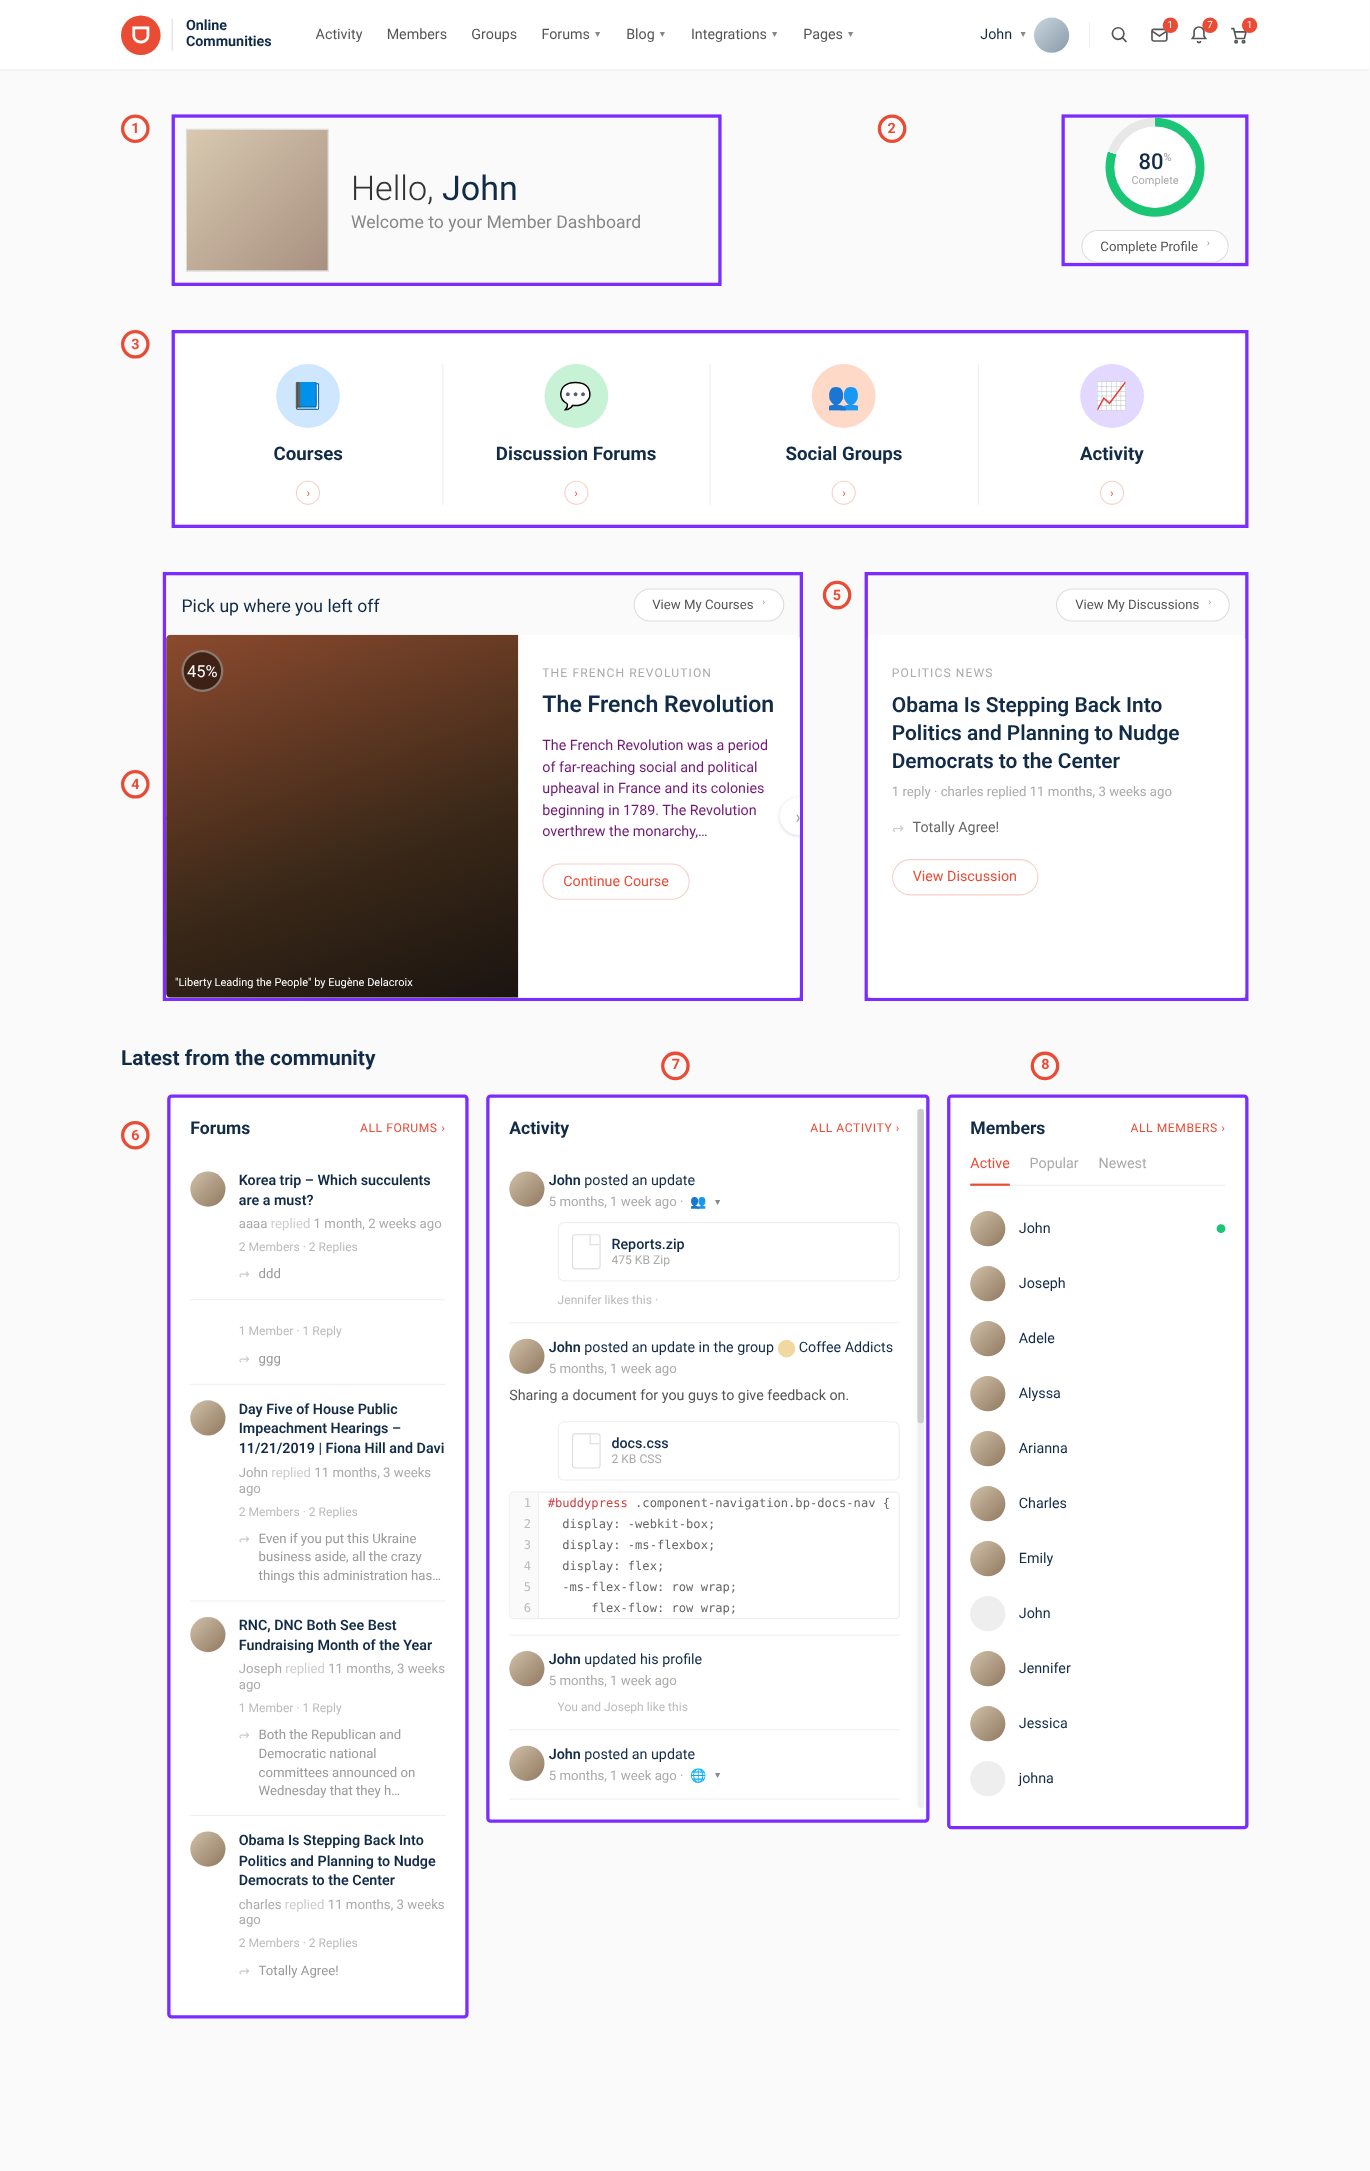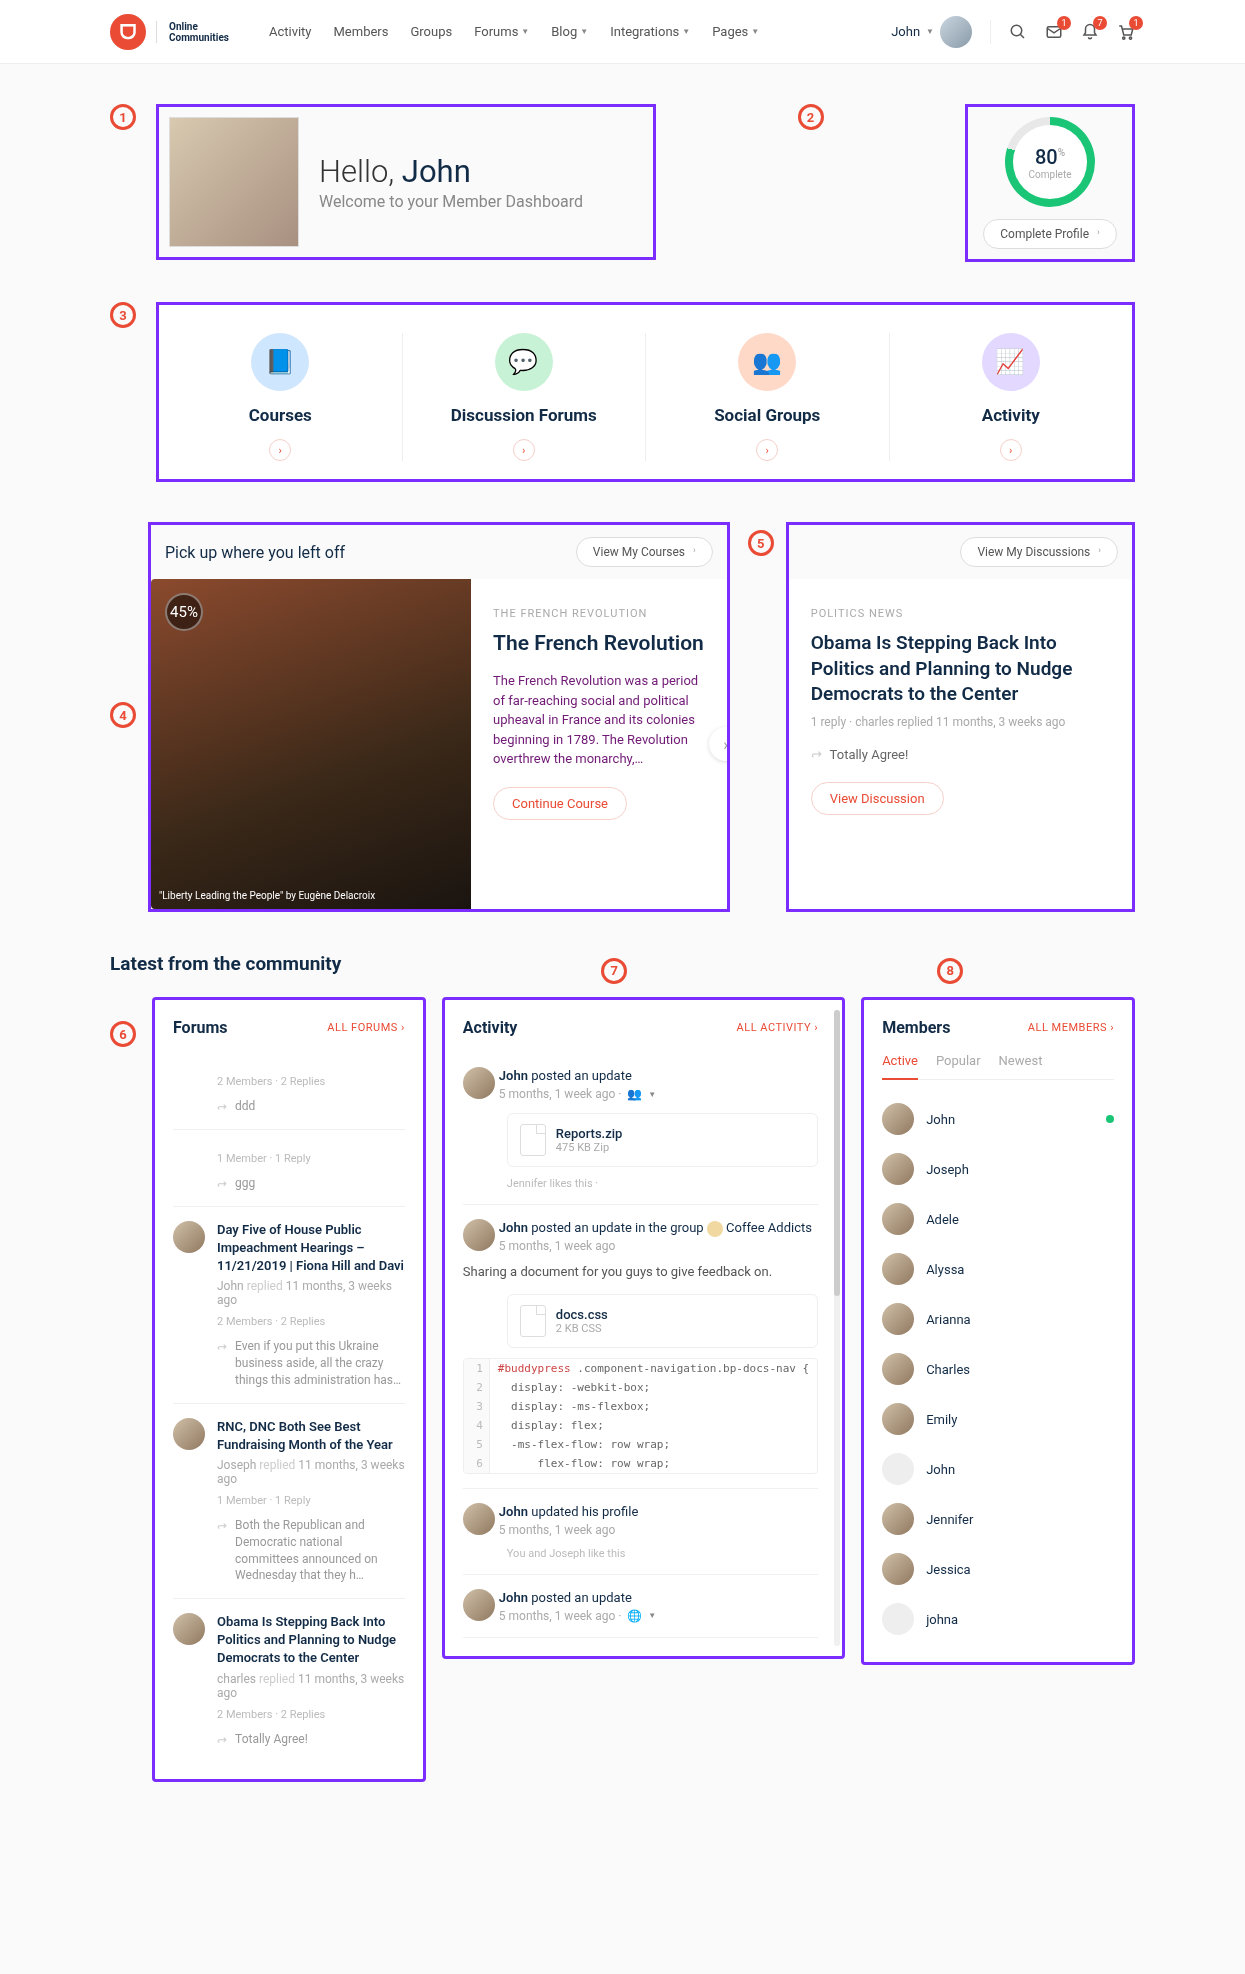--- a/index.html
+++ b/index.html
@@ -2,21 +2,21 @@
 <html><head>
 <meta charset="utf-8">
 <style>
 *{box-sizing:border-box;margin:0;padding:0}
 body{font-family:-apple-system,BlinkMacSystemFont,"Segoe UI",Roboto,Arial,sans-serif;background:#fafafa;color:#122b46;width:1245px}
 
 
 .hdr{height:64px;background:#fff;border-bottom:1px solid #eee;display:flex;align-items:center;padding:0 110px}
 .logo{display:flex;align-items:center;gap:10px}
 .logo-mark{width:36px;height:36px;border-radius:50%;background:#e94b35;display:flex;align-items:center;justify-content:center;color:#fff;font-weight:700;font-size:20px}
-.logo-txt{border-left:1px solid #ddd;padding-left:12px;font-size:10px;font-weight:700;line-height:1.1}
+.logo-txt{border-left:1px solid #ddd;padding-left:12px;font-size:13px;font-weight:700;line-height:1.1}
 .nav{display:flex;gap:22px;margin-left:40px;font-size:13px;color:#555}
 .nav-item{display:flex;align-items:center;gap:3px;cursor:pointer}
 .hdr-right{margin-left:auto;display:flex;align-items:center;gap:18px;font-size:13px}
 .user-btn{display:flex;align-items:center;gap:6px;cursor:pointer}
 .ava{width:32px;height:32px;border-radius:50%;background:linear-gradient(135deg,#c9d6e0,#8a9aa8)}
 .icn{width:18px;height:18px;display:inline-block;position:relative;cursor:pointer;color:#555}
 .badge{position:absolute;top:-7px;right:-8px;background:#e94b35;color:#fff;font-size:9px;min-width:14px;height:14px;border-radius:7px;display:flex;align-items:center;justify-content:center;padding:0 3px}
 .vdiv{width:1px;height:24px;background:#eee}
 
 
@@ -24,21 +24,21 @@
 .boxed{border:3px solid #7b2cff}
 .num{width:26px;height:26px;border:3px solid #e94b35;border-radius:50%;font-size:13px;font-weight:700;color:#e94b35;display:flex;align-items:center;justify-content:center;flex-shrink:0}
 
 
 .row1{display:flex;gap:20px;align-items:flex-start;margin-bottom:40px}
 .hello{flex:0 0 500px;padding:10px;display:flex;gap:20px;align-items:center}
 .hello-img{width:130px;height:130px;background:linear-gradient(135deg,#d8c9b0,#a89080);border:1px solid #ddd}
 .hello-ttl{font-size:31px;font-weight:300;color:#333}
 .hello-ttl b{font-weight:400;color:#122b46}
 .hello-sub{font-size:16px;color:#888;margin-top:2px}
-.prog{width:170px;padding:10px;display:flex;flex-direction:column;align-items:center;gap:12px;margin-left:auto}
+.prog{width:170px;display:flex;flex-direction:column;align-items:center;gap:12px;margin-left:auto}
 .ring{width:90px;height:90px;border-radius:50%;background:conic-gradient(#1ac576 0 80%,#e8e8e8 80% 100%);display:flex;align-items:center;justify-content:center}
 .ring-in{width:74px;height:74px;border-radius:50%;background:#fff;display:flex;flex-direction:column;align-items:center;justify-content:center}
 .ring-n{font-size:20px;font-weight:500;color:#122b46}
 .ring-n sup{font-size:10px;color:#aaa}
 .ring-l{font-size:10px;color:#aaa}
 .btn-pill{border:1px solid #ddd;background:#fff;border-radius:20px;padding:7px 16px;font-size:12px;color:#555;display:flex;align-items:flex-start;gap:8px;cursor:pointer}
 
 
 .row2{display:flex;align-items:flex-start;gap:20px;margin-bottom:40px}
 .tiles{flex:1;background:#fff;display:flex;padding:28px 0 18px}
@@ -267,20 +267,27 @@
 </div>
 <div class="row4">
   <div class="num" style="margin-top:24px">6</div>
   <div class="panel boxed" style="flex:1">
     <div class="panel-hdr">
       <div class="panel-ttl">Forums</div>
       <div class="link-more"><span>ALL FORUMS</span> ›</div>
     </div>
     <div id="forums">
           <div class="ftopic">
+            <div class="ftop">
+              <div class="fava "></div>
+              <div style="flex:1">
+                <div class="fttl">Korea trip – Which succulents are a must?</div>
+                <div class="fmeta">aaaa <span style="color:#ccc">replied</span> 1 month, 2 weeks ago</div>
+              </div>
+            </div>
             <div class="fsub">2 Members · 2 Replies</div>
             <div class="frep">
               <span class="reply-ic">↩</span>
               <span>ddd</span>
             </div>
           </div>
           <div class="ftopic">
             <div class="fsub">1 Member · 1 Reply</div>
             <div class="frep">
               <span class="reply-ic">↩</span>

